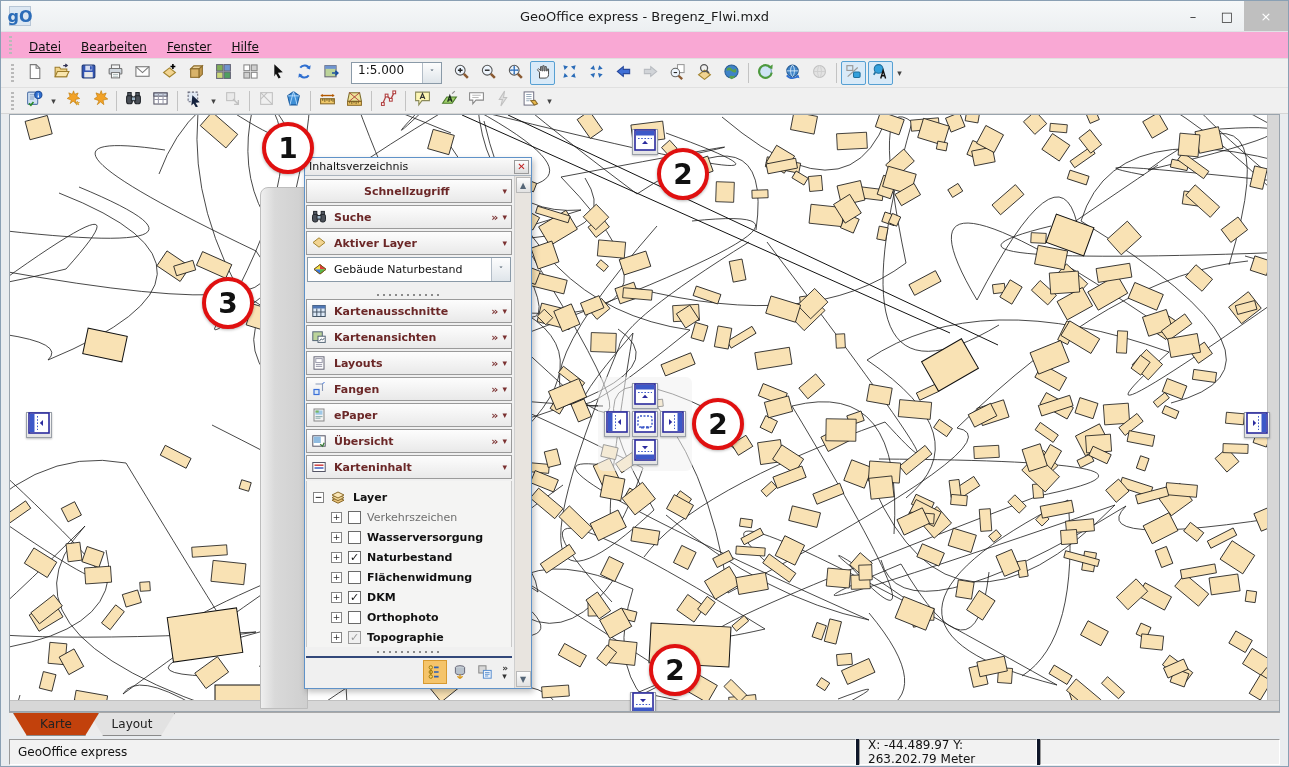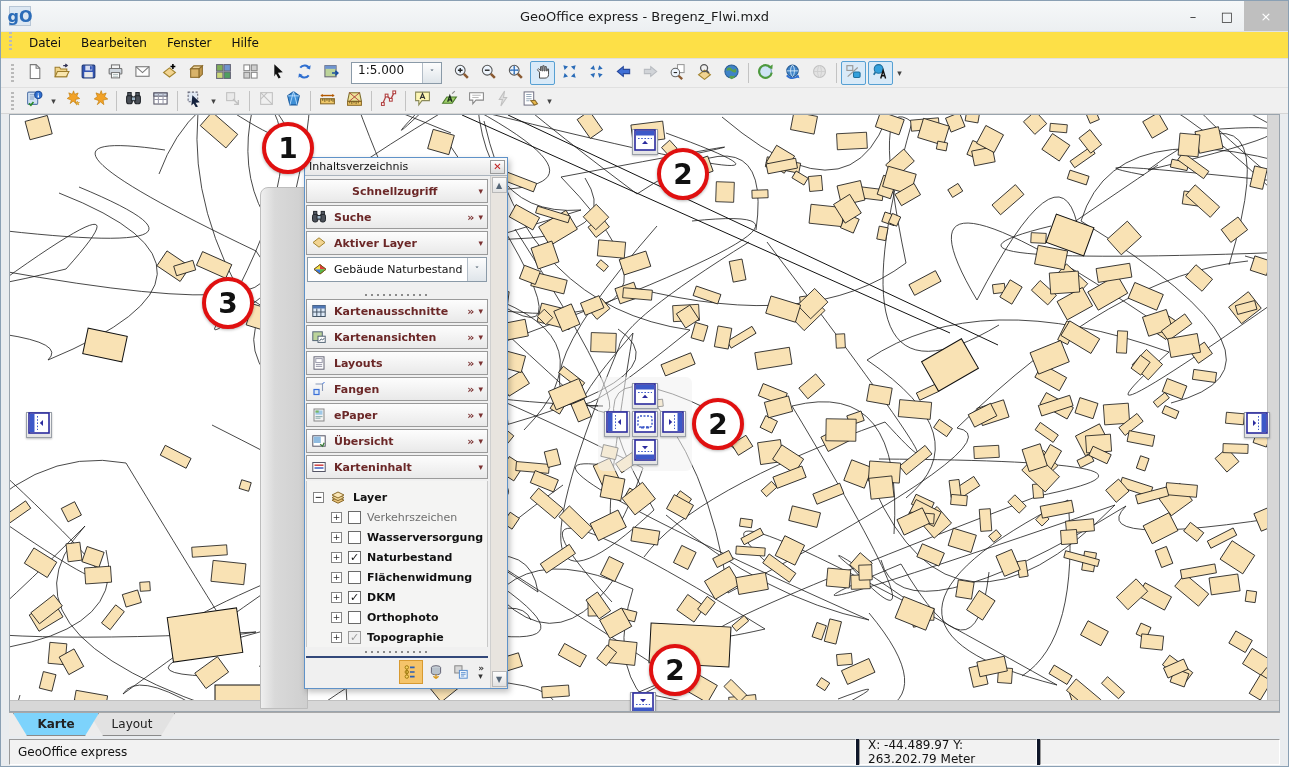--- a/index.html
+++ b/index.html
@@ -6,21 +6,21 @@
   *{box-sizing:border-box;}
   .win{position:relative;width:1289px;height:767px;background:#e9ecef;border:1px solid #8aa0b4;overflow:hidden;}
   
   .titlebar{position:relative;height:30px;display:flex;align-items:center;background:linear-gradient(#f6f8f9,#eceff1);}
   .appicon{margin-left:8px;width:22px;height:20px;border:1px solid #b7c6d6;background:#dce7f2;color:#2b6cb8;font-weight:bold;font-size:16px;display:flex;align-items:center;justify-content:center;}
   .title{position:absolute;left:0;right:0;text-align:center;font-size:13px;color:#1a1a1a;pointer-events:none;}
   .winbtns{margin-left:auto;display:flex;height:100%;align-items:stretch;}
   .winbtn{width:34px;display:flex;align-items:center;justify-content:center;font-size:13px;color:#333;}
   .winbtn.close{background:#bfbfbf;color:#fff;width:44px;}
   
-  .menubar{height:27px;display:flex;background:#fde047;border-top:1px solid #dfe3e6;}
+  .menubar{height:27px;display:flex;align-items:center;background:#f9a8d4;border-top:1px solid #dfe3e6;text-decoration:underline;}
   .grip{width:8px;height:18px;margin:0 4px 0 6px;background:repeating-linear-gradient(#b9b9b9 0 2px,transparent 2px 4px);background-size:3px 100%;background-repeat:no-repeat;background-position:2px 0;}
   .menuitem{padding:3px 10px;font-size:12px;color:#111;}
   
   .toolbar{display:flex;align-items:center;background:#f0f0f0;border-top:1px solid #e0e0e0;padding:1px 2px;}
   .tb1{height:29px;}
   .tb2{height:27px;border-bottom:1px solid #d6d6d6;}
   .tbbtn{width:25px;height:24px;margin:0 1px;display:flex;align-items:center;justify-content:center;border:1px solid transparent;border-radius:2px;}
   .tbbtn svg{width:17px;height:17px;}
   .tbbtn.active{border-color:#56a0d3;background:#d9eaf8;}
   .tbbtn.disabled{opacity:.55;}
@@ -29,21 +29,21 @@
   .scalecombo{display:flex;height:22px;border:1px solid #8a9aa8;background:#fff;margin:0 6px;}
   .scalecombo .val{width:70px;padding:0 6px;font-size:12px;color:#111;}
   .scalecombo .dd{width:19px;height:100%;background:linear-gradient(#fdfdfd,#dfe5ea);border-left:1px solid #b2bcc6;display:flex;align-items:center;justify-content:center;font-size:9px;color:#456;}
   
   .maparea{position:relative;height:598px;margin:0 8px;background:#fff;border:1px solid #9aa4ad;overflow:hidden;}
   .maparea svg.mapsvg{position:absolute;left:0;top:0;}
   .edge-strip-right{position:absolute;top:0;right:0;width:12px;height:100%;background:#d7d7d7;border-left:1px solid #c0c0c0;}
   .edge-strip-bottom{position:absolute;left:0;bottom:0;height:11px;width:100%;background:#d7d7d7;border-top:1px solid #c0c0c0;}
   .dockstrip{position:absolute;left:250px;top:72px;width:48px;height:522px;background:linear-gradient(90deg,#efefef,#d9d9d9 30%,#cfcfcf);border:1px solid #bdbdbd;border-radius:8px 0 0 0;}
   
-  .panel{position:absolute;left:294px;top:42px;width:204px;height:532px;background:#f0f0f0;border:1px solid #5f92c8;box-shadow:2px 3px 6px rgba(0,0,0,.25);display:flex;flex-direction:column;z-index:30;}
+  .panel{position:absolute;left:294px;top:42px;width:228px;height:532px;background:#f0f0f0;border:1px solid #5f92c8;box-shadow:2px 3px 6px rgba(0,0,0,.25);display:flex;flex-direction:column;z-index:30;}
   .paneltitle{height:18px;display:flex;align-items:center;background:linear-gradient(#fafafa,#e8e8e8);border-bottom:1px solid #aab4be;padding:0 2px 0 4px;}
   .paneltitle .ttl{flex:1;font-size:11px;color:#111;}
   .pclose{width:15px;height:14px;border:1px solid #9a9a9a;background:linear-gradient(#fefefe,#dcdcdc);color:#c02020;font-size:10px;font-weight:bold;display:flex;align-items:center;justify-content:center;}
   .panelbody{flex:1;display:flex;min-height:0;}
   .panelcol{flex:1;display:flex;flex-direction:column;padding:3px 2px 2px 1px;min-width:0;}
   .pscroll{width:17px;background:#e8e4df;border-left:1px solid #cfcfcf;display:flex;flex-direction:column;justify-content:space-between;align-items:center;}
   .scrbtn{width:15px;height:16px;border:1px solid #b8b8b8;background:linear-gradient(#fcfcfc,#e2e2e2);font-size:8px;color:#567;display:flex;align-items:center;justify-content:center;margin:1px 0;}
   .psec{height:24px;min-height:24px;display:flex;align-items:center;border:1px solid #9a9a9a;background:linear-gradient(#fdfdfd,#e9e9e9);margin-bottom:2px;padding:0 4px;}
   .psec .sicon{width:18px;height:16px;margin-right:5px;}
   .psec .sicon svg{width:16px;height:16px;}
@@ -76,21 +76,21 @@
   .fcarets{display:flex;flex-direction:column;align-items:center;font-size:9px;color:#333;line-height:8px;margin-left:5px;font-weight:bold;}
   
   .navbtn{position:absolute;width:26px;height:26px;background:linear-gradient(#fdfdfd,#e3e3e3);border:1px solid #9aa0a8;box-shadow:0 1px 2px rgba(0,0,0,.25);display:flex;align-items:center;justify-content:center;z-index:20;}
   .navbtn svg{width:22px;height:22px;}
   .navplate{position:absolute;z-index:19;background:rgba(240,240,240,.55);border-radius:6px;}
   
   .anncircle{position:absolute;width:52px;height:52px;border-radius:50%;background:#fff;border:4px solid #e01010;box-shadow:0 1px 3px rgba(0,0,0,.3);display:flex;align-items:center;justify-content:center;font-size:28px;font-weight:bold;color:#111;z-index:40;}
   
   .tabsrow{height:24px;display:flex;align-items:stretch;background:#ececec;border-top:1px solid #a8a8a8;padding-left:14px;margin:0 8px;}
   .tab{position:relative;min-width:86px;display:flex;align-items:center;justify-content:center;font-size:12px;color:#222;background:#e2e2e2;border:1px solid #8a8a8a;border-top:none;clip-path:polygon(0 0,100% 0,calc(100% - 14px) 100%,14px 100%);margin-left:-10px;}
-  .tab.active{background:#7dd3fc;font-weight:bold;z-index:2;}
+  .tab.active{background:#c2410c;font-weight:normal;z-index:2;}
   
   .statusbar{height:26px;margin:3px 8px 0 8px;display:flex;align-items:stretch;background:#0f172a;}
   .spane{border:1px solid;border-color:#9a9a9a #fff #fff #9a9a9a;background:#f2f2f2;display:flex;align-items:center;font-size:12px;color:#111;padding:0 8px;}
   .spane.grow{flex:1;}
   .spane.coords{width:178px;margin-left:3px;}
   .spane.tail{width:240px;margin-left:3px;}
 </style>
 </head>
 <body>
 

